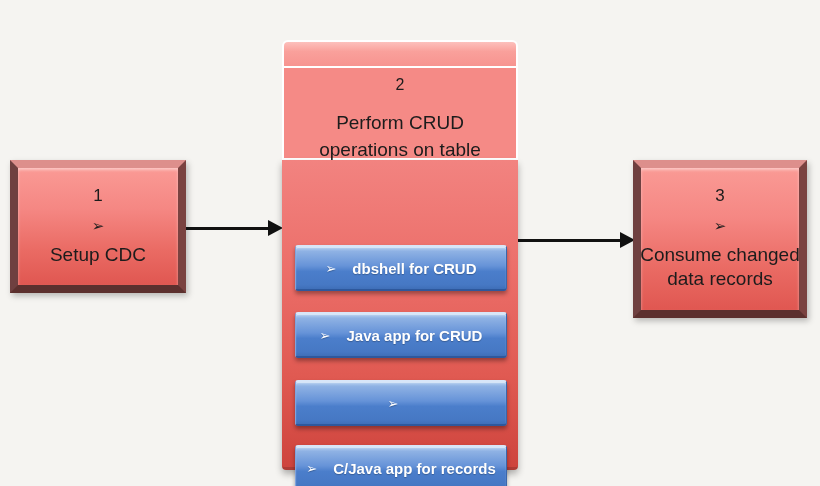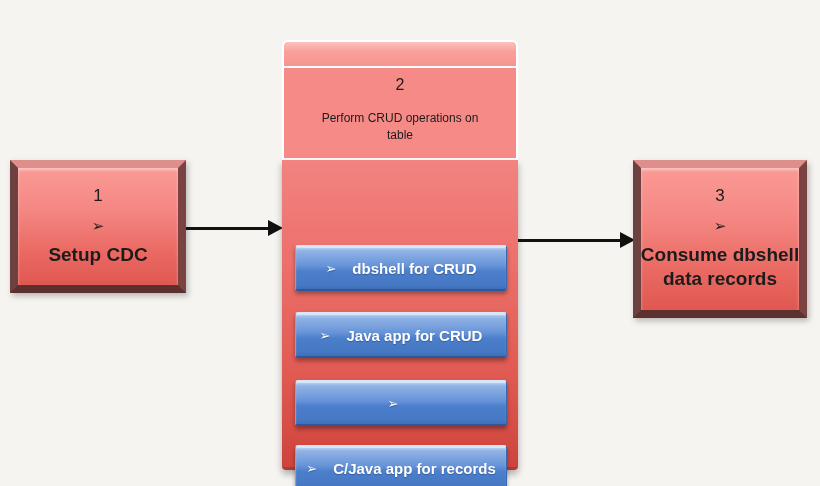--- a/index.html
+++ b/index.html
@@ -14,21 +14,21 @@
     position:absolute;
     border:8px solid;
     border-color:#dd8f8c #7a4240 #5c302e #6f4040;
     background:linear-gradient(180deg,#fa9a95 0%,#f58783 35%,#ea6b64 70%,#e05751 100%);
     box-shadow:inset 0 2px 3px rgba(255,255,255,.45), 2px 3px 6px rgba(0,0,0,.25);
     display:flex;flex-direction:column;align-items:center;justify-content:center;
     text-align:center;
   }
   .step-number{font-size:17px;line-height:1;}
   .step-bullet{font-size:15px;line-height:1;margin:14px 0 10px 0;}
-  .step-label{font-size:19px;line-height:1.25;font-weight:bold;}
+  .step-label{font-size:19px;line-height:1.25;}
   #box1{left:10px;top:160px;width:160px;height:117px;}
   #box3{left:633px;top:160px;width:158px;height:142px;}
   #box3 .step-label{width:162px;}
 
   
   #col2{position:absolute;left:282px;top:40px;width:236px;height:430px;}
   #col2-cap{
     position:absolute;left:0;top:0;right:0;height:26px;
     background:linear-gradient(180deg,#fdc0bc 0%,#f9a09b 40%,#f79490 100%);
     border:2px solid #ffffff;border-bottom:none;
@@ -37,21 +37,21 @@
   }
   #col2-header{
     position:absolute;left:0;top:26px;right:0;height:94px;
     background:#f58a86;
     border:2px solid #ffffff;
     box-sizing:border-box;
     display:flex;flex-direction:column;align-items:center;
     text-align:center;
   }
   #col2-number{font-size:16px;margin-top:8px;}
-  #col2-title{font-size:12px;line-height:1.4;margin-top:16px;width:180px;}
+  #col2-title{font-size:19px;line-height:1.4;margin-top:16px;width:180px;}
   #col2-body{
     position:absolute;left:0;top:120px;right:0;bottom:0;
     background:linear-gradient(180deg,#f28380 0%,#ec6f6a 35%,#e05а52 70%,#ce443d 100%);
     background:linear-gradient(180deg,#f28380 0%,#ec6f6a 35%,#e05a52 70%,#ce443d 100%);
     border-bottom:3px solid #ad3b35;
     border-radius:0 0 4px 4px;
     box-shadow:0 4px 7px rgba(0,0,0,.3);
     box-sizing:border-box;
   }
   
@@ -134,14 +134,14 @@
 </div>
 
 <div id="arrow2" class="flow-arrow">
   <div class="shaft"></div>
   <div class="head"></div>
 </div>
 
 <div id="box3" class="step-box">
   <div class="step-number">3</div>
   <div class="step-bullet">➢</div>
-  <div class="step-label">Consume dbshell data records</div>
+  <div class="step-label">Consume changed data records</div>
 </div>
 
 </body></html>

